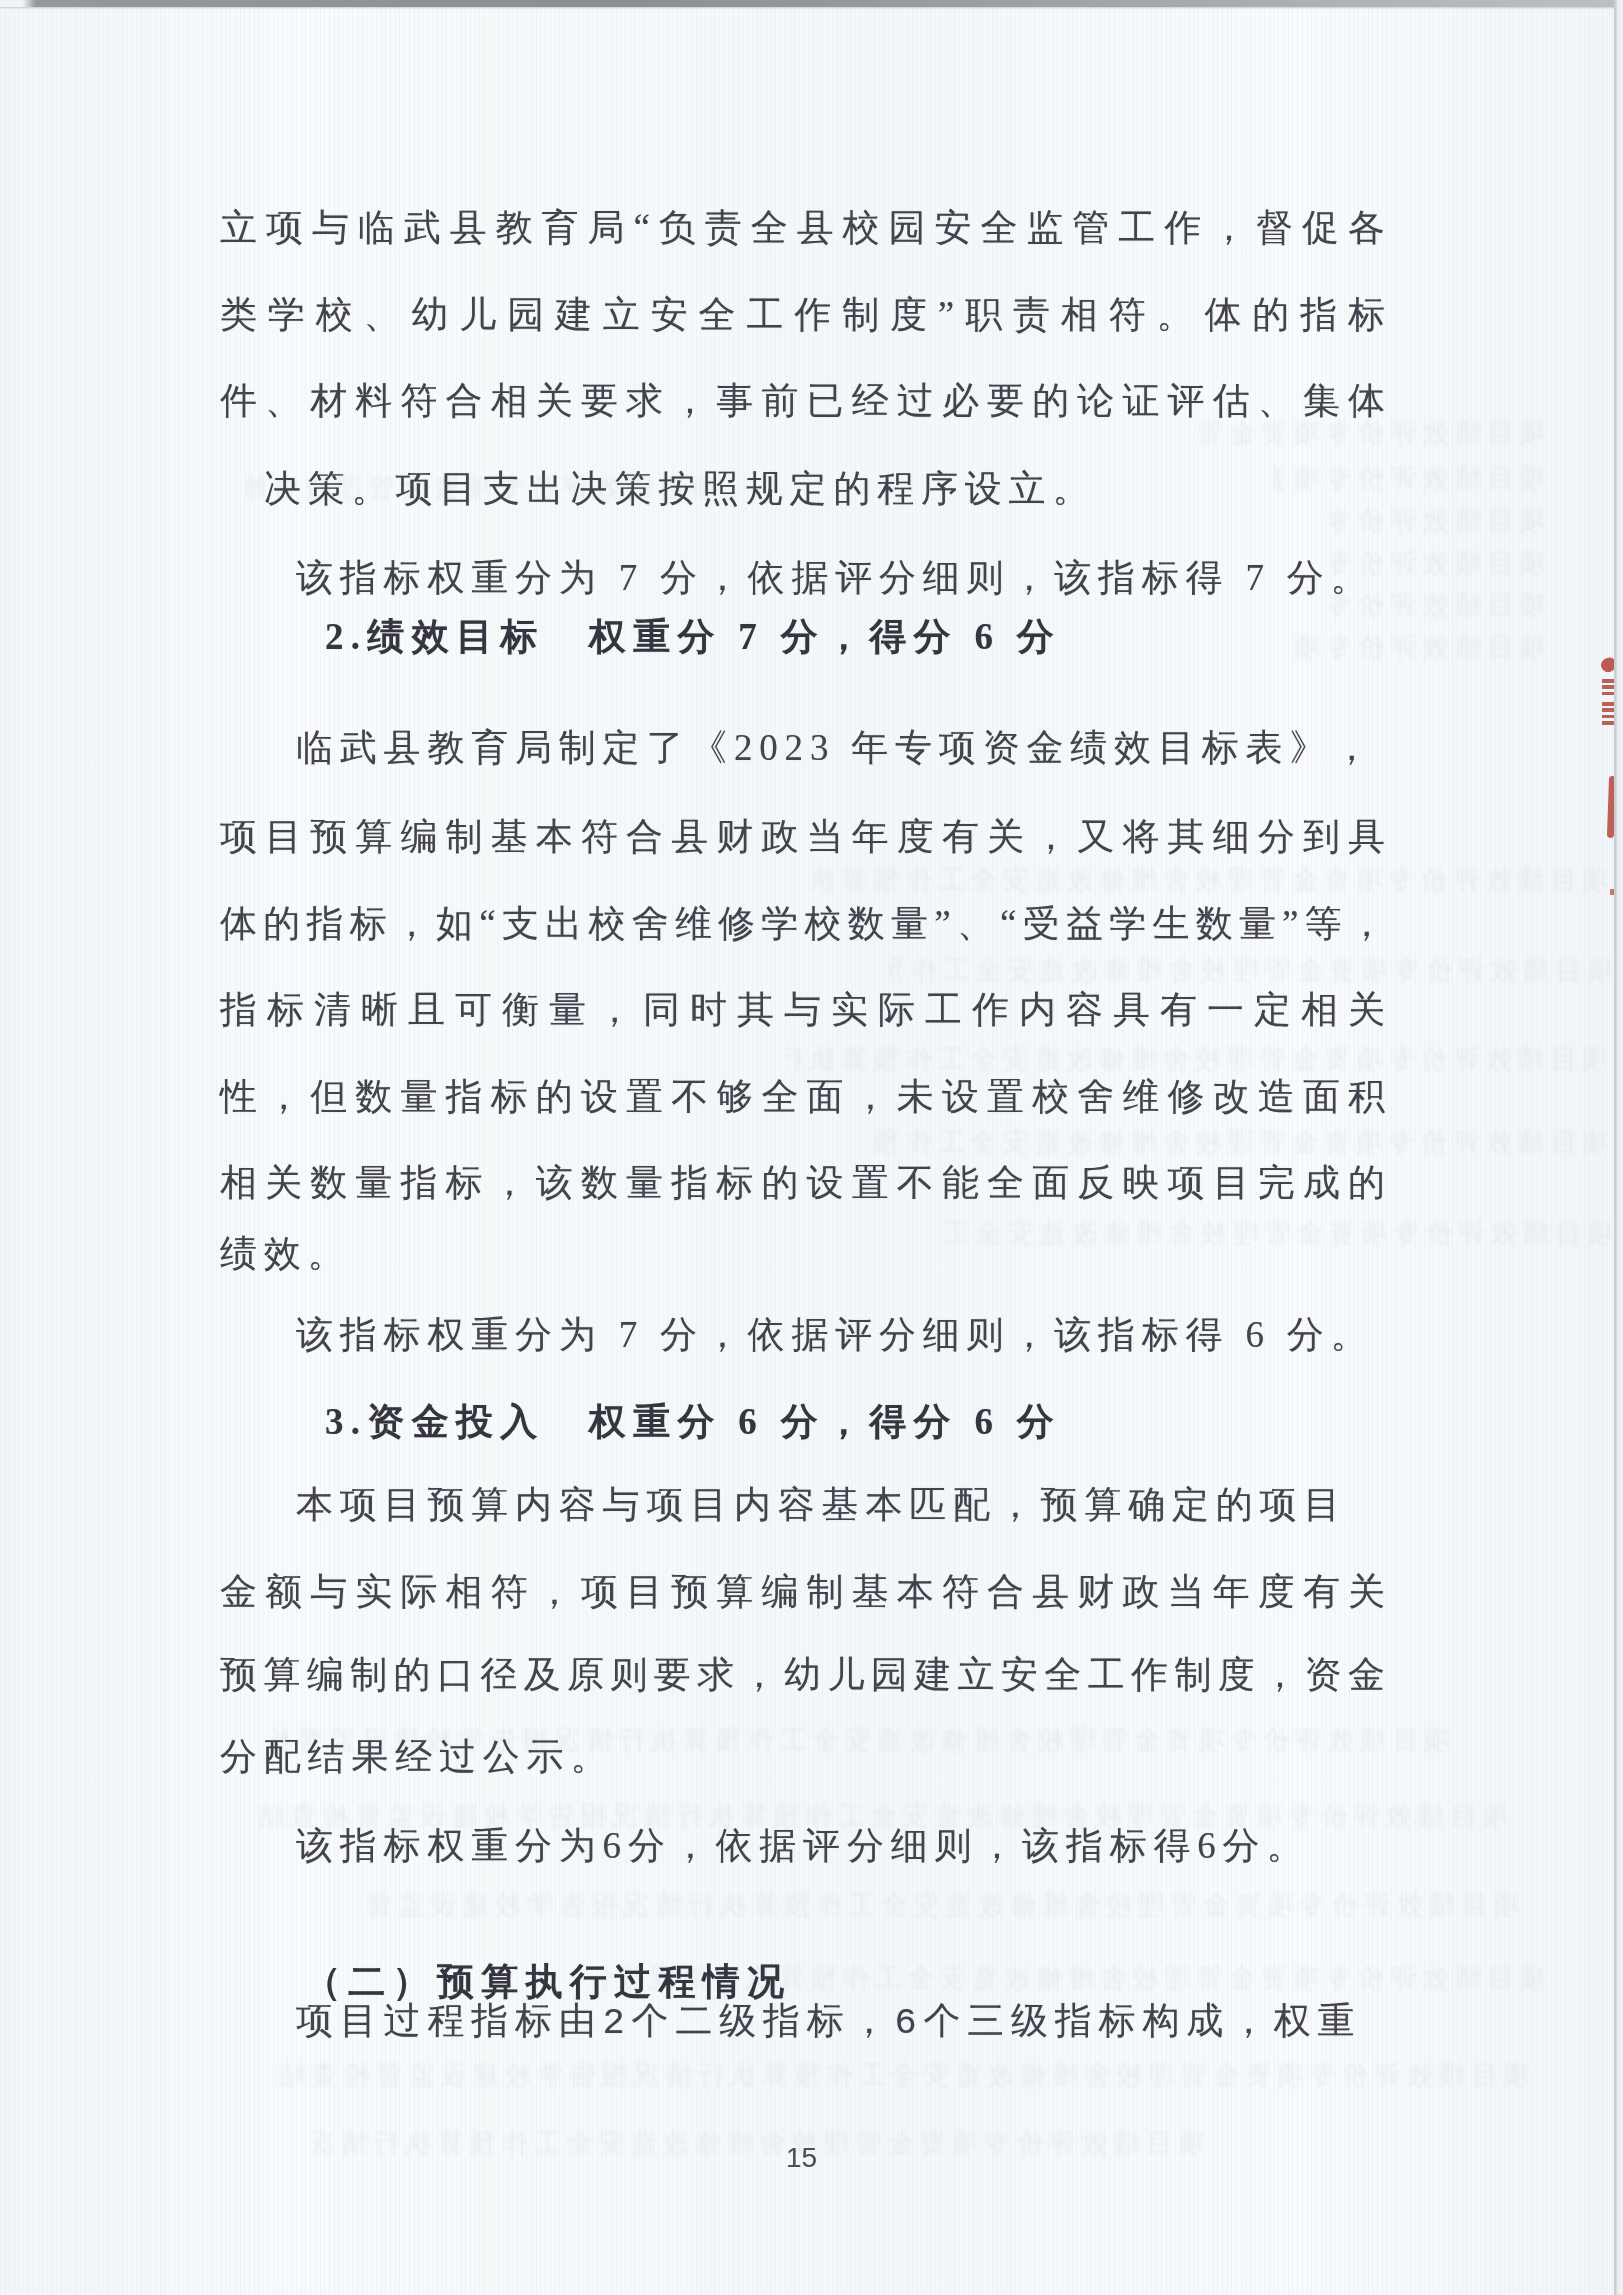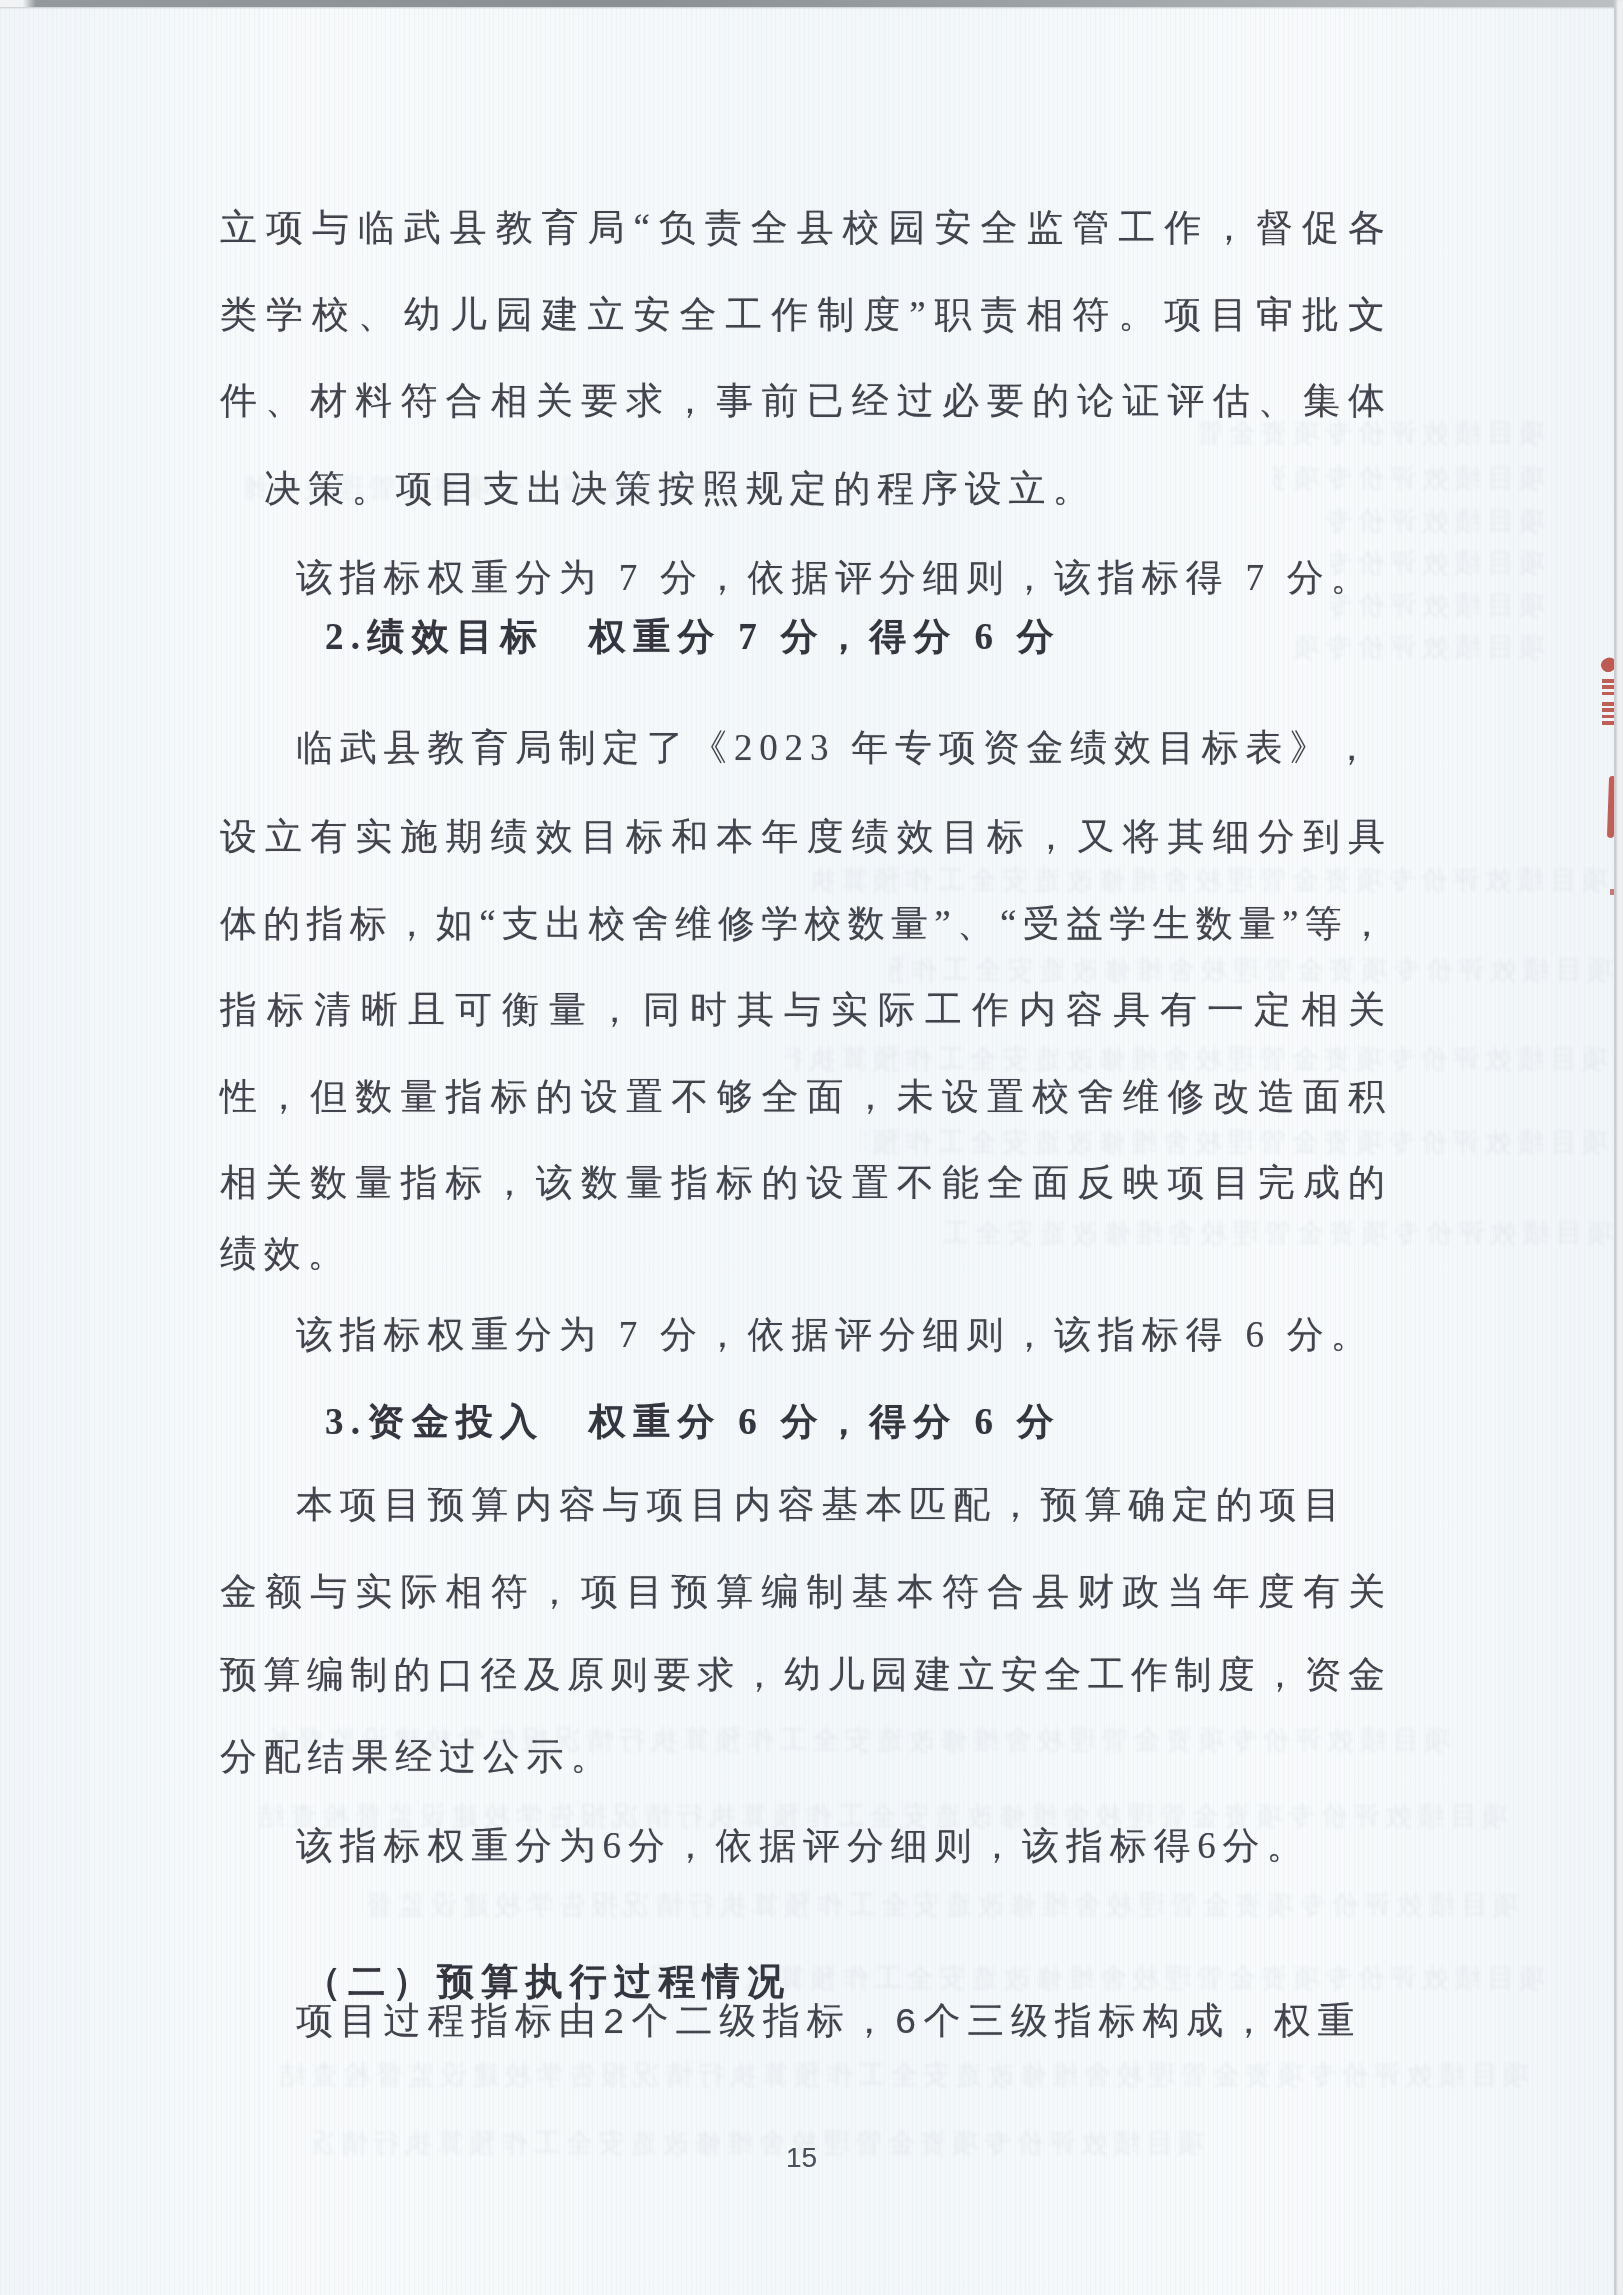--- a/index.html
+++ b/index.html
@@ -79,27 +79,27 @@
     <div class="ghost" style="top: 1723px; left: 272px; width: 1178px;">项目绩效评价专项资金管理校舍维修改造安全工作预算执行情况报告学校建设监督检查结果运用整改落实年度目标完成质量效益指标评分细则依据充分</div>
     <div class="ghost" style="top: 1799px; left: 251px; width: 1257px;">项目绩效评价专项资金管理校舍维修改造安全工作预算执行情况报告学校建设监督检查结果运用整改落实年度目标完成质量效益指标评分细则依据充分</div>
     <div class="ghost" style="top: 1888px; left: 367px; width: 1152px;">项目绩效评价专项资金管理校舍维修改造安全工作预算执行情况报告学校建设监督检查结果运用整改落实年度目标完成质量效益指标评分细则依据充分</div>
     <div class="ghost" style="top: 1961px; left: 602px; width: 943px;">项目绩效评价专项资金管理校舍维修改造安全工作预算执行情况报告学校建设监督检查结果运用整改落实年度目标完成质量效益指标评分细则依据充分</div>
     <div class="ghost" style="top: 2058px; left: 272px; width: 1257px;">项目绩效评价专项资金管理校舍维修改造安全工作预算执行情况报告学校建设监督检查结果运用整改落实年度目标完成质量效益指标评分细则依据充分</div>
     <div class="ghost" style="top: 2126px; left: 314px; width: 890px;">项目绩效评价专项资金管理校舍维修改造安全工作预算执行情况报告学校建设监督检查结果运用整改落实年度目标完成质量效益指标评分细则依据充分</div>
   </div>
 
 <div id="text-layer">
     <div class="line fill" style="top: 205px; padding-left: 0px;">立项与临武县教育局“负责全县校园安全监管工作，督促各</div>
-    <div class="line fill" style="top: 292px; padding-left: 0px;">类学校、幼儿园建立安全工作制度”职责相符。项目审批文</div>
+    <div class="line fill" style="top: 292px; padding-left: 0px;">类学校、幼儿园建立安全工作制度”职责相符。体的指标</div>
     <div class="line fill" style="top: 378px; padding-left: 0px;">件、材料符合相关要求，事前已经过必要的论证评估、集体</div>
     <div class="line" style="top: 466px; padding-left: 0px; margin-left: 44px;">决策。项目支出决策按照规定的程序设立。</div>
     <div class="line" style="top: 555px; padding-left: 76px;">该指标权重分为 7 分，依据评分细则，该指标得 7 分。</div>
     <div class="line bold" style="top: 614px; padding-left: 105px;">2.绩效目标　权重分 7 分，得分 6 分</div>
     <div class="line" style="top: 725px; padding-left: 76px;">临武县教育局制定了《2023 年专项资金绩效目标表》，</div>
-    <div class="line fill" style="top: 814px; padding-left: 0px;">设立有实施期绩效目标和本年度绩效目标，又将其细分到具</div>
+    <div class="line fill" style="top: 814px; padding-left: 0px;">项目预算编制基本符合县财政当年度有关，又将其细分到具</div>
     <div class="line fill" style="top: 901px; padding-left: 0px;">体的指标，如“支出校舍维修学校数量”、“受益学生数量”等，</div>
     <div class="line fill" style="top: 987px; padding-left: 0px;">指标清晰且可衡量，同时其与实际工作内容具有一定相关</div>
     <div class="line fill" style="top: 1074px; padding-left: 0px;">性，但数量指标的设置不够全面，未设置校舍维修改造面积</div>
     <div class="line fill" style="top: 1160px; padding-left: 0px;">相关数量指标，该数量指标的设置不能全面反映项目完成的</div>
     <div class="line" style="top: 1231px; padding-left: 0px;">绩效。</div>
     <div class="line" style="top: 1312px; padding-left: 76px;">该指标权重分为 7 分，依据评分细则，该指标得 6 分。</div>
     <div class="line bold" style="top: 1399px; padding-left: 105px;">3.资金投入　权重分 6 分，得分 6 分</div>
     <div class="line" style="top: 1482px; padding-left: 76px;">本项目预算内容与项目内容基本匹配，预算确定的项目</div>
     <div class="line fill" style="top: 1569px; padding-left: 0px;">金额与实际相符，项目预算编制基本符合县财政当年度有关</div>
     <div class="line fill" style="top: 1652px; padding-left: 0px;">预算编制的口径及原则要求，幼儿园建立安全工作制度，资金</div>

